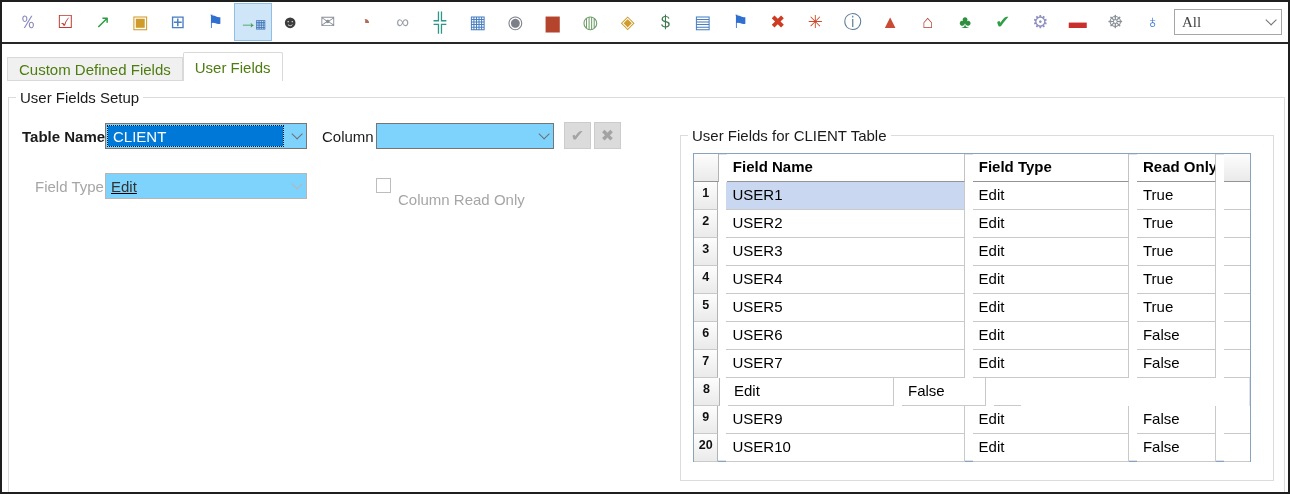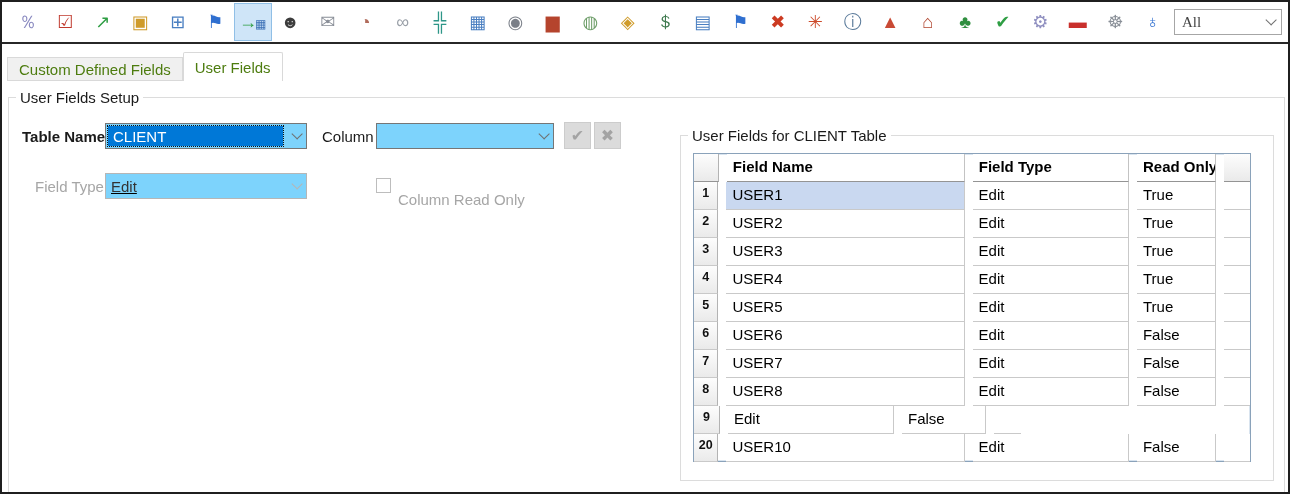--- a/index.html
+++ b/index.html
@@ -263,27 +263,27 @@
         </div>
         <div class="grid-row">
           <div class="rh c0">7</div>
           <div class="gc c1">USER7</div>
           <div class="gc c2">Edit</div>
           <div class="gc c3">False</div>
           <div class="gc c4"></div>
         </div>
         <div class="grid-row">
           <div class="rh c0">8</div>
-          <div class="gc c1">USER8</div>
           <div class="gc c2">Edit</div>
           <div class="gc c3">False</div>
           <div class="gc c4"></div>
         </div>
         <div class="grid-row">
           <div class="rh c0">9</div>
+          <div class="gc c1">USER9</div>
           <div class="gc c2">Edit</div>
           <div class="gc c3">False</div>
           <div class="gc c4"></div>
         </div>
         <div class="grid-row">
           <div class="rh c0">20</div>
           <div class="gc c1">USER10</div>
           <div class="gc c2">Edit</div>
           <div class="gc c3">False</div>
           <div class="gc c4"></div>

